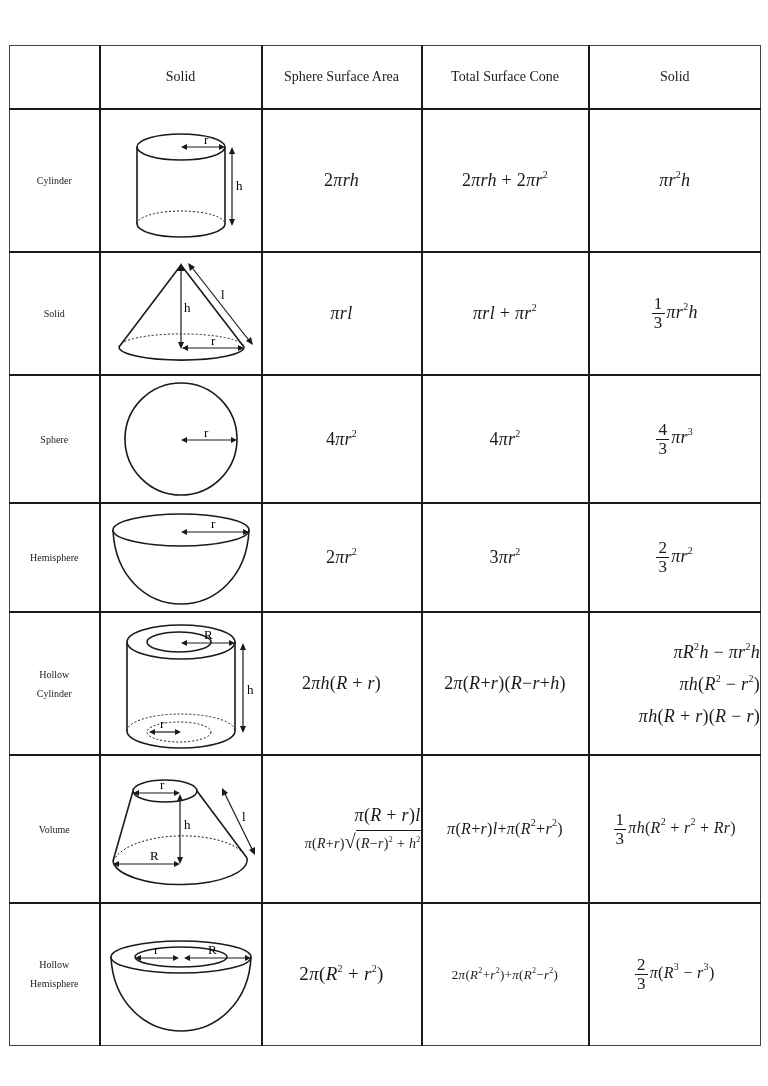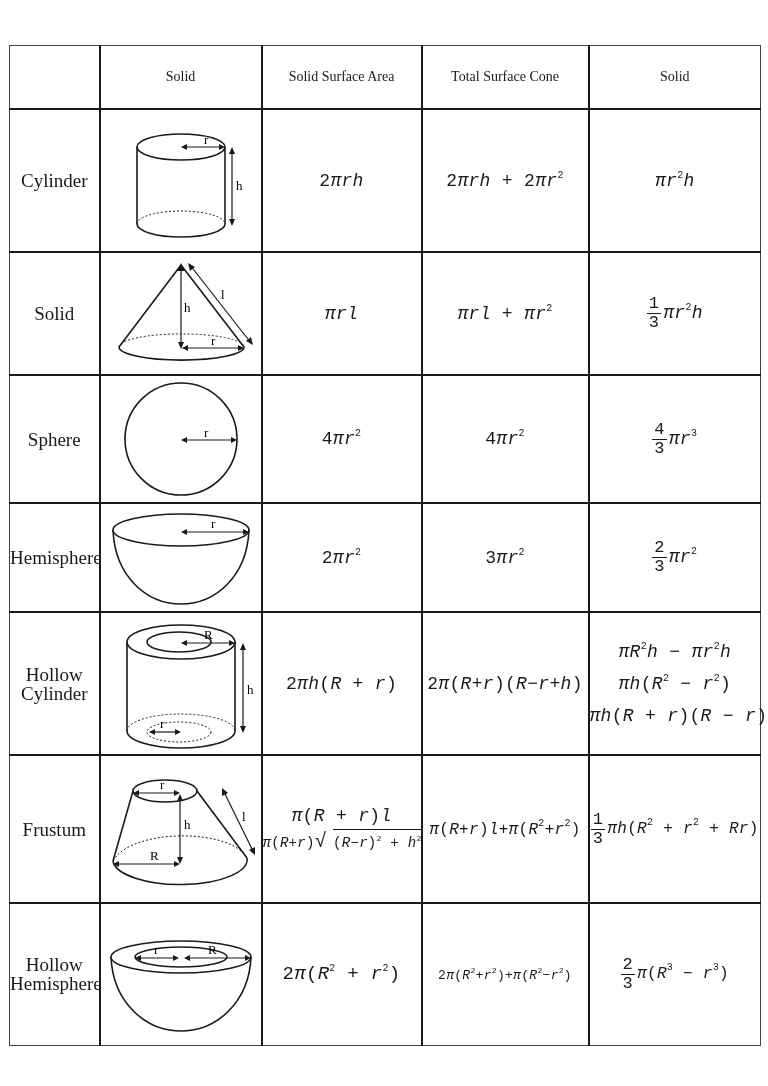--- a/index.html
+++ b/index.html
@@ -4,50 +4,50 @@
 <style>
   html, body { margin:0; padding:0; background:#ffffff; }
   body { width:768px; height:1086px; position:relative; overflow:hidden; font-family:"Liberation Serif","DejaVu Serif",serif; color:#1a1a1a; }
   table.formula-table { position:absolute; left:9px; top:45px; width:751px; border-collapse:collapse; table-layout:fixed;border-radius:28px; }
   table.formula-table td, table.formula-table th { border:2px solid #1a1a1a; padding:0; text-align:center; vertical-align:middle; font-weight:normal; }
   table.formula-table tr:first-child th { border-top:1.5px solid #444; }
   table.formula-table td:first-child, table.formula-table th:first-child { border-left:1.5px solid #444; }
   table.formula-table td:last-child, table.formula-table th:last-child { border-right:1.5px solid #444; }
   table.formula-table tr:last-child td { border-bottom:1.5px solid #444; }
   th.hdr { font-size:14px; height:62px; }
-  td.name { font-size:19px; line-height:19px; }
+  td.name { font-size:10px; line-height:19px; }
   td.fig svg { display:block; margin:0 auto; }
-  .m { font-family:Liberation Mono, monospace; font-style:italic; font-size:18px; white-space:nowrap; letter-spacing:0.3px; }
+  .m { font-family:Liberation Serif, serif; font-style:italic; font-size:18px; white-space:nowrap; letter-spacing:0.3px;text-align:right; }
   .m .n { font-style:normal; }
   .m sup { font-size:10px; font-style:normal; vertical-align:8px; line-height:0; }
   .m.small { font-size:14px; }
   .m.small sup { font-size:8px; vertical-align:6px; }
   .frac { display:inline-flex; flex-direction:column; align-items:center; vertical-align:middle; font-style:normal; margin-right:2px; }
   .frac .num { border-bottom:1.2px solid #1a1a1a; padding:0 2px; line-height:18px; font-size:17px; }
   .frac .den { line-height:18px; font-size:17px; }
   .line { display:block; line-height:32px; }
-  .sqrt { display:inline-block; border-top:1.2px solid #1a1a1a; padding-top:0; margin-left:6px; }
+  .sqrt { display:inline-block; border-top:1.2px solid #1a1a1a; padding-top:0; margin-left:0; }
   .radical { font-style:normal; font-size:20px; }
 </style>
 </head>
 <body>
 
 <table class="formula-table">
   <colgroup>
     <col style="width:90px">
       <col style="width:162px">
       <col style="width:160px">
       <col style="width:167px">
       <col style="width:172px">
   </colgroup>
   <thead>
     <tr>
       <th class="hdr"></th>
       <th class="hdr">Solid</th>
-      <th class="hdr">Solid Surface Area</th>
+      <th class="hdr">Sphere Surface Area</th>
       <th class="hdr">Total Surface Cone</th>
       <th class="hdr">Solid</th>
     </tr>
   </thead>
   <tbody>
 
     <tr style="height:143px">
       <td class="name"><span>Cylinder</span></td>
       <td class="fig">
         <svg width="160" height="140" viewBox="0 0 160 140">
@@ -168,21 +168,21 @@
       <td><span class="m"><span class="n">2</span>πh<span class="n">(</span>R <span class="n">+</span> r<span class="n">)</span></span></td>
       <td><span class="m"><span class="n">2</span>π<span class="n">(</span>R<span class="n">+</span>r<span class="n">)(</span>R<span class="n">−</span>r<span class="n">+</span>h<span class="n">)</span></span></td>
       <td>
         <span class="m line">πR<sup>2</sup>h <span class="n">−</span> πr<sup>2</sup>h</span>
         <span class="m line">πh<span class="n">(</span>R<sup>2</sup> <span class="n">−</span> r<sup>2</sup><span class="n">)</span></span>
         <span class="m line">πh<span class="n">(</span>R <span class="n">+</span> r<span class="n">)(</span>R <span class="n">−</span> r<span class="n">)</span></span>
       </td>
     </tr>
 
     <tr style="height:148px">
-      <td class="name"><span>Frustum</span></td>
+      <td class="name"><span>Volume</span></td>
       <td class="fig">
         <svg width="160" height="142" viewBox="0 0 160 142">
           <ellipse cx="64" cy="33" rx="32" ry="11" fill="none" stroke="#1a1a1a" stroke-width="1.6"></ellipse>
           <line x1="32" y1="33" x2="12" y2="103" stroke="#1a1a1a" stroke-width="1.6"></line>
           <line x1="96" y1="33" x2="146" y2="100" stroke="#1a1a1a" stroke-width="1.6"></line>
           <path d="M12 103 A67 25 0 0 0 146 100" fill="none" stroke="#1a1a1a" stroke-width="1.6"></path>
           <path d="M12 103 C30 70 130 70 146 100" fill="none" stroke="#1a1a1a" stroke-width="1" stroke-dasharray="2,2"></path>
           <line x1="34" y1="35" x2="77" y2="35" stroke="#1a1a1a" stroke-width="1.2"></line>
           <polygon points="32,35 38,32 38,38" fill="#1a1a1a"></polygon>
             <polygon points="79,35 73,32 73,38" fill="#1a1a1a"></polygon>

